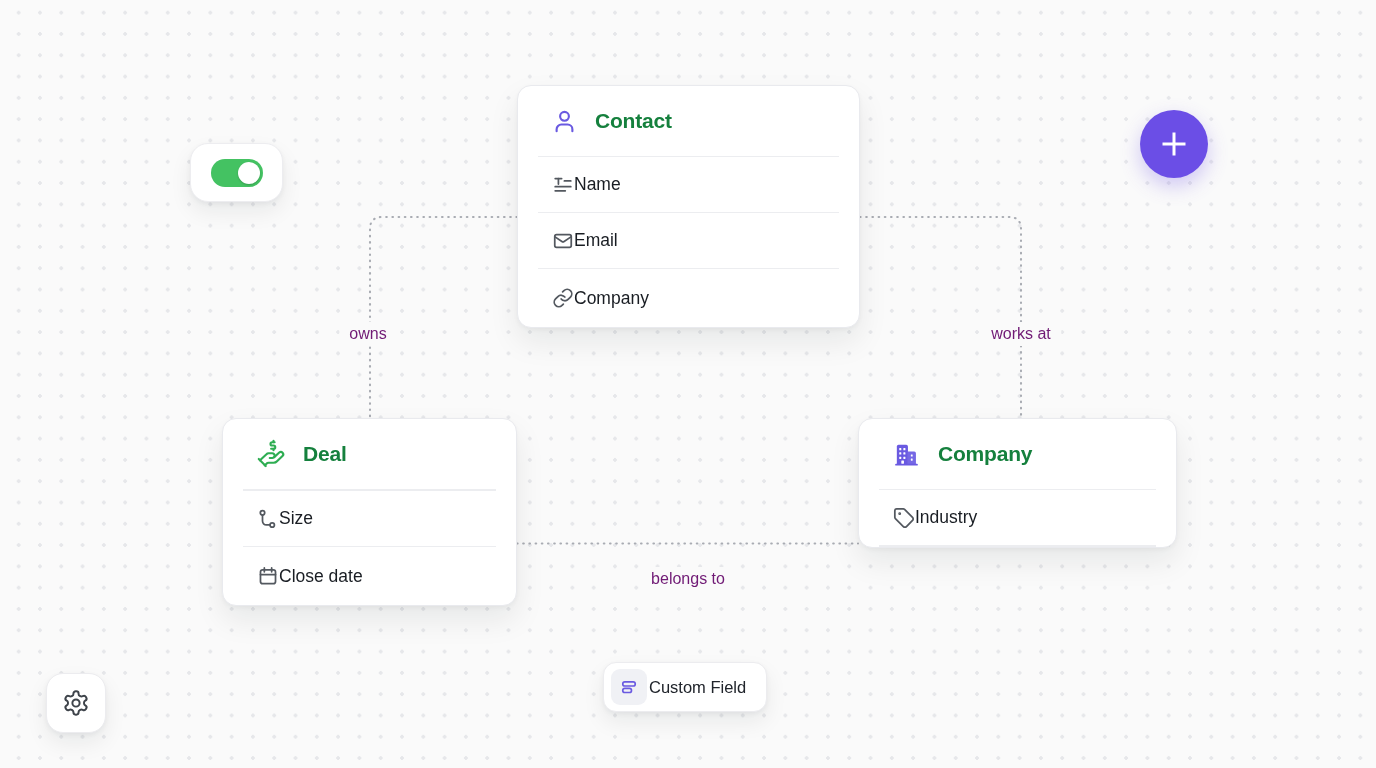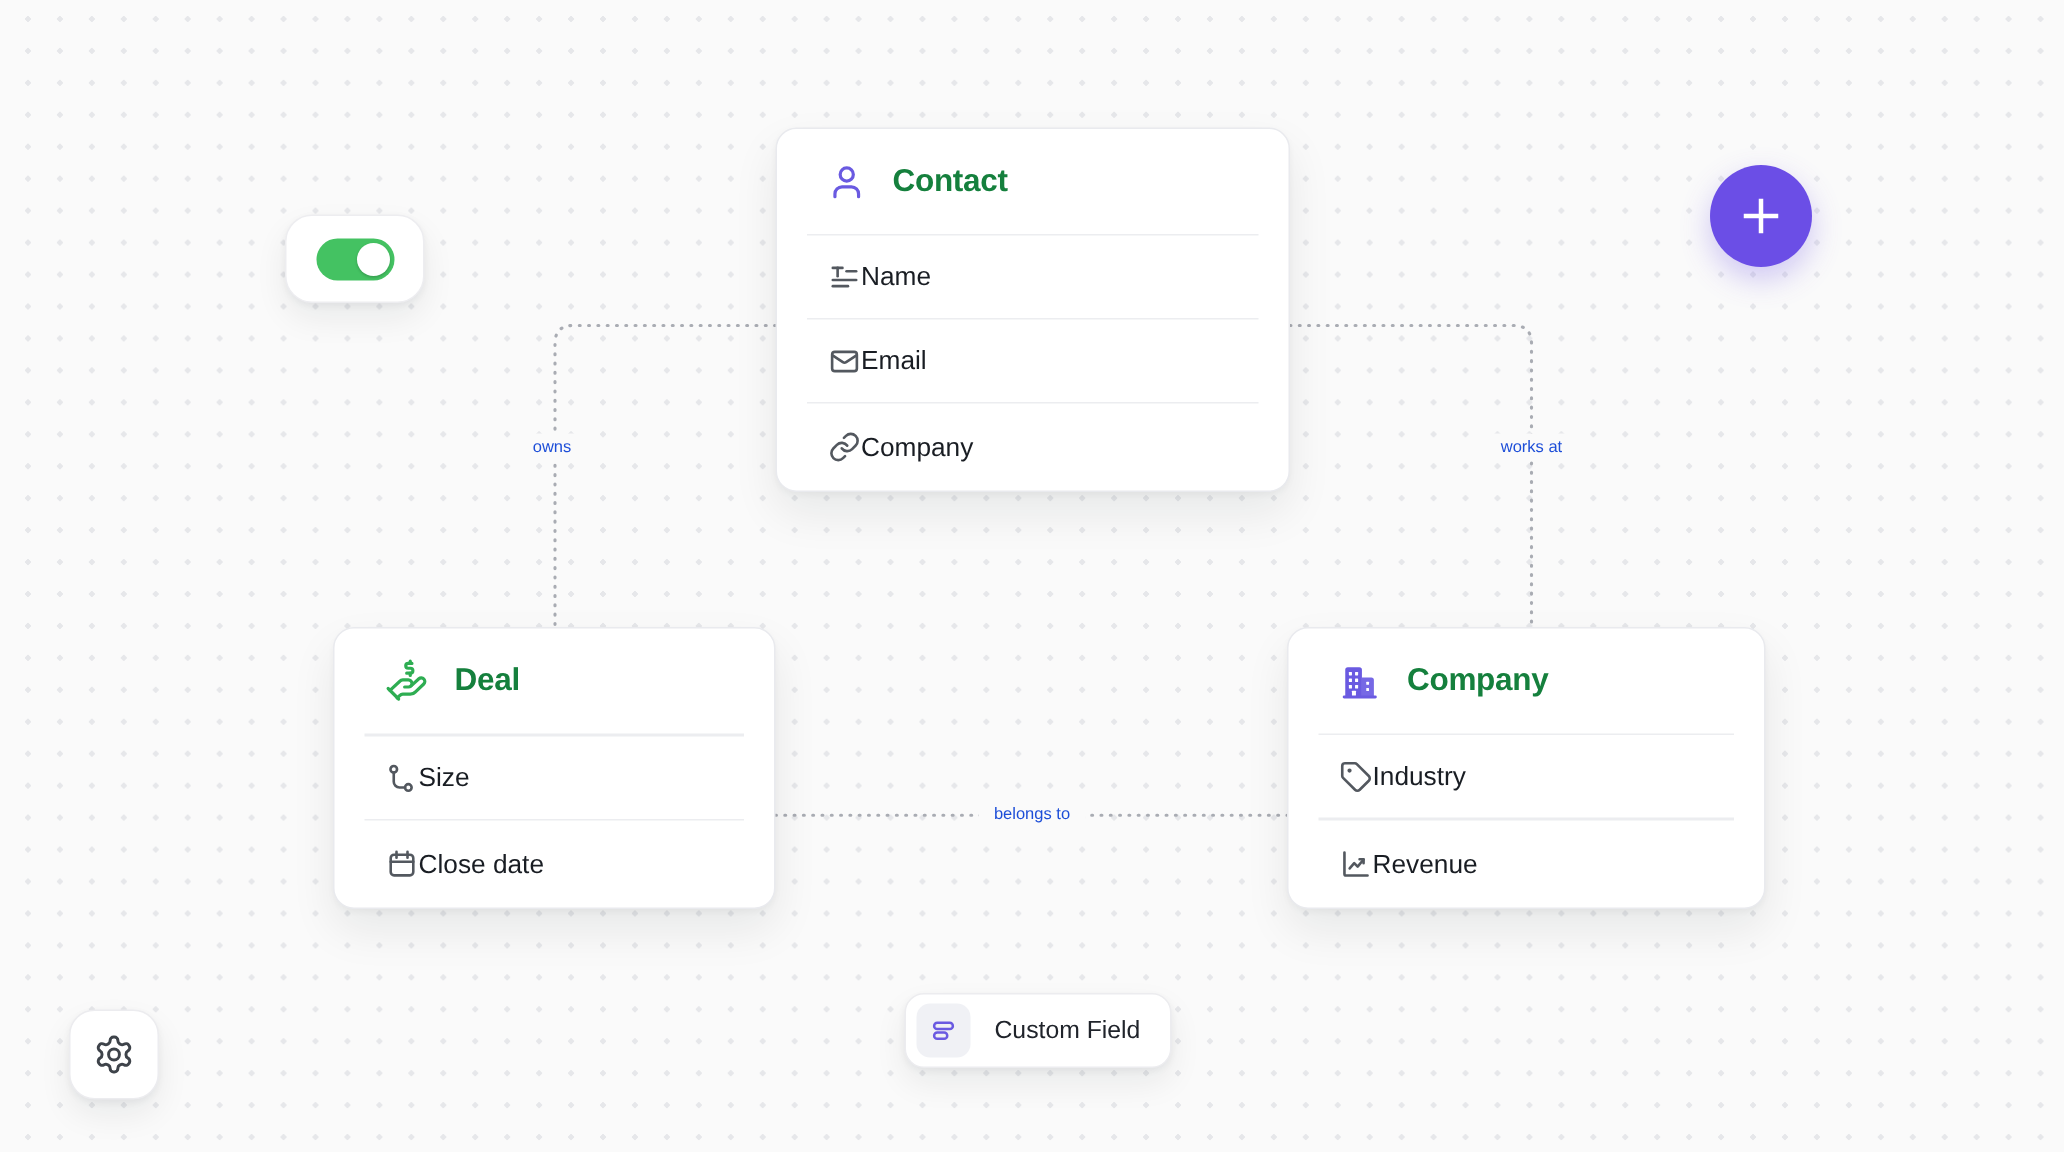--- a/index.html
+++ b/index.html
@@ -24,24 +24,25 @@
     stroke: #A9ACB3;
     stroke-width: 2.1;
     stroke-linecap: round;
     stroke-dasharray: 0.6 5.6;
   }
   .rel-label {
     position: absolute;
     transform: translate(-50%, -50%);
     z-index: 2;
     background: #FAFAFA;
-    color: #1d4ed8;
-    font-size: 11px;
+    color: #701a75;
+    font-size: 16px;
     padding: 3px 10px;
     white-space: nowrap;
+    margin-top: 36px;
   }
 
   
   .entity-card {
     position: absolute;
     z-index: 3;
     background: #FFFFFF;
     border: 1px solid #E9EAEE;
     border-radius: 14px;
     box-shadow: 0 2px 4px rgba(18,22,30,.04), 0 14px 30px rgba(18,22,30,.08);
@@ -97,21 +98,21 @@
     background: #fff; border: 1px solid #ECECEF; cursor: pointer;
     display: flex; align-items: center; justify-content: center;
     box-shadow: 0 2px 5px rgba(18,22,30,.05), 0 10px 22px rgba(18,22,30,.07);
   }
 
   
   .chip {
     position: absolute; left: 603px; top: 662px; height: 50px; z-index: 4;
     background: #fff; border: 1px solid #ECECEF; border-radius: 13px;
     box-shadow: 0 2px 5px rgba(18,22,30,.05), 0 10px 22px rgba(18,22,30,.07);
-    display: flex; align-items: center; gap: 16px;
+    display: flex; align-items: center; gap: 2px;
     padding: 0 20px 0 7px; cursor: pointer;
   }
   .chip-icon-box {
     width: 36px; height: 36px; border-radius: 9px;
     background: #F0F1F5;
     display: flex; align-items: center; justify-content: center;
   }
   .chip-label { font-size: 16.5px; color: #20242B; }
 </style>
 </head>
@@ -241,30 +242,20 @@
       <span class="icn">
         <svg width="22" height="22" viewBox="0 0 24 24" fill="none" stroke="#53585F" stroke-width="1.9" stroke-linecap="round" stroke-linejoin="round">
           <path d="M12.6 2.6A2 2 0 0 0 11.2 2H4a2 2 0 0 0-2 2v7.2a2 2 0 0 0 .6 1.4l8.7 8.7a2.4 2.4 0 0 0 3.4 0l6.6-6.6a2.4 2.4 0 0 0 0-3.4z"></path>
           <circle cx="7.3" cy="7.3" r="0.6" fill="#53585F"></circle>
         </svg>
       </span>
       <span class="field-label">Industry</span>
     </div>
     <div class="divider"></div>
     <div class="divider"></div>
-    <div class="field-row">
-      <span class="icn">
-        <svg width="22" height="22" viewBox="0 0 24 24" fill="none" stroke="#53585F" stroke-width="1.9" stroke-linecap="round" stroke-linejoin="round">
-          <path d="M3.6 3.6v15.6a1.2 1.2 0 0 0 1.2 1.2h15.6"></path>
-          <path d="M7.4 15.2l3.3-3.8 2.5 2.5 4.3-5.2"></path>
-          <path d="M14.6 8.5h2.9v2.9"></path>
-        </svg>
-      </span>
-      <span class="field-label">Revenue</span>
-    </div>
   </section>
 
   <div class="toggle-card">
     <div class="toggle">
       <div class="knob"></div>
     </div>
   </div>
 
   <button class="fab-add">
     <span class="icn">

